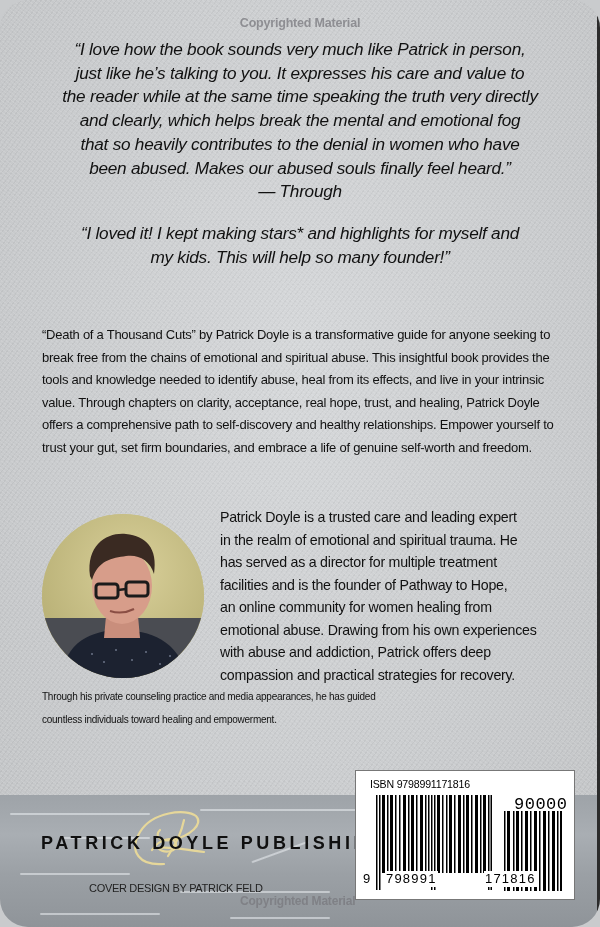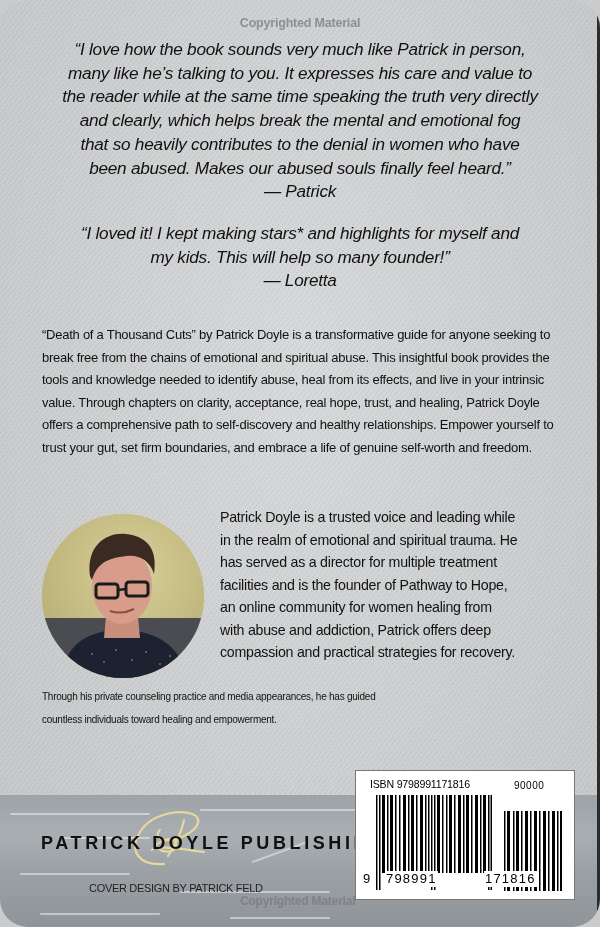--- a/index.html
+++ b/index.html
@@ -67,49 +67,48 @@
   .credit {
     position:absolute; top:882px; left:89px; font-size:11px; color:#222;
     letter-spacing:-0.3px; white-space:nowrap;
   }
 
   .barcode-box {
     position:absolute; left:355px; top:770px; width:218px; height:128px;
     background:#fff; border:1px solid #777;
   }
   .isbn-label { position:absolute; left:14px; top:7px; font-size:10.6px; color:#000; letter-spacing:-0.2px; white-space:nowrap;}
-  .price { position:absolute; left:158px; top:9px; font-size:10px; color:#000; letter-spacing:0.5px; }
+  .price { position:absolute; left:158px; top:24px; font-size:17px; color:#000; letter-spacing:0.5px;font-family:Liberation Mono, monospace; }
   .bars-main { position:absolute; left:20px; top:24px; width:116px; height:95px; }
   .bars-addon { position:absolute; left:148px; top:40px; width:58px; height:80px; }
   .digits { position:absolute; top:100px; font-size:13px; color:#000; background:#fff; padding:0 1px; letter-spacing:1.2px; line-height:16px; }
   .d0 { left:6px; }
   .d1 { left:29px; }
   .d2 { left:80px;margin-left:48px; }
 </style>
 </head>
 <body>
 
 <div class="cover">
 
   <div class="watermark wm-top">Copyrighted Material</div>
 
   <div class="quote q1">
     <span class="attr">“I love how the book sounds very much like Patrick in person,</span>
-    <span class="attr">many like he’s talking to you. It expresses his care and value to</span>
+    <span class="attr">just like he’s talking to you. It expresses his care and value to</span>
     <span class="attr">the reader while at the same time speaking the truth very directly</span>
     <span class="attr">and clearly, which helps break the mental and emotional fog</span>
     <span class="attr">that so heavily contributes to the denial in women who have</span>
     <span class="attr">been abused. Makes our abused souls finally feel heard.”</span>
-    <span class="attr">— Patrick</span>
+    <span class="attr">— Through</span>
   </div>
 
   <div class="quote q2">
     <span class="attr">“I loved it! I kept making stars* and highlights for myself and</span>
     <span class="attr">my kids. This will help so many founder!”</span>
-    <span class="attr">— Loretta</span>
   </div>
 
   <p class="blurb" style="margin:0;">“Death of a Thousand Cuts” by Patrick Doyle is a transformative guide for anyone seeking to break free from the chains of emotional and spiritual abuse. This insightful book provides the tools and knowledge needed to identify abuse, heal from its effects, and live in your intrinsic value. Through chapters on clarity, acceptance, real hope, trust, and healing, Patrick Doyle offers a comprehensive path to self-discovery and healthy relationships. Empower yourself to trust your gut, set firm boundaries, and embrace a life of genuine self-worth and freedom.</p>
 
   <div class="photo" title="Author photo of Patrick Doyle">
     <svg width="162" height="164" viewBox="0 0 162 164">
       <defs>
         <radialGradient id="bg" cx="55%" cy="35%" r="70%">
           <stop offset="0" stop-color="#d9d09a"></stop>
           <stop offset="1" stop-color="#b5ad72"></stop>
@@ -139,25 +138,26 @@
         <circle cx="90" cy="146" r="1"></circle>
           <circle cx="104" cy="138" r="1"></circle>
           <circle cx="118" cy="150" r="1"></circle>
         <circle cx="40" cy="154" r="1"></circle>
           <circle cx="128" cy="142" r="1"></circle>
       </g>
     </svg>
   </div>
 
   <div class="bio-top">
-    <div>Patrick Doyle is a trusted voice and leading while</div>
+    <div>Patrick Doyle is a trusted care and leading expert</div>
     <div>in the realm of emotional and spiritual trauma. He</div>
     <div>has served as a director for multiple treatment</div>
     <div>facilities and is the founder of Pathway to Hope,</div>
     <div>an online community for women healing from</div>
+    <div>emotional abuse. Drawing from his own experiences</div>
     <div>with abuse and addiction, Patrick offers deep</div>
     <div>compassion and practical strategies for recovery.</div>
   </div>
   <div class="bio-bottom">
     <div>Through his private counseling practice and media appearances, he has guided</div>
     <div>countless individuals toward healing and empowerment.</div>
   </div>
 
   <div class="water">
     <div class="ripple" style="left:10px;top:18px;width:140px;"></div>

